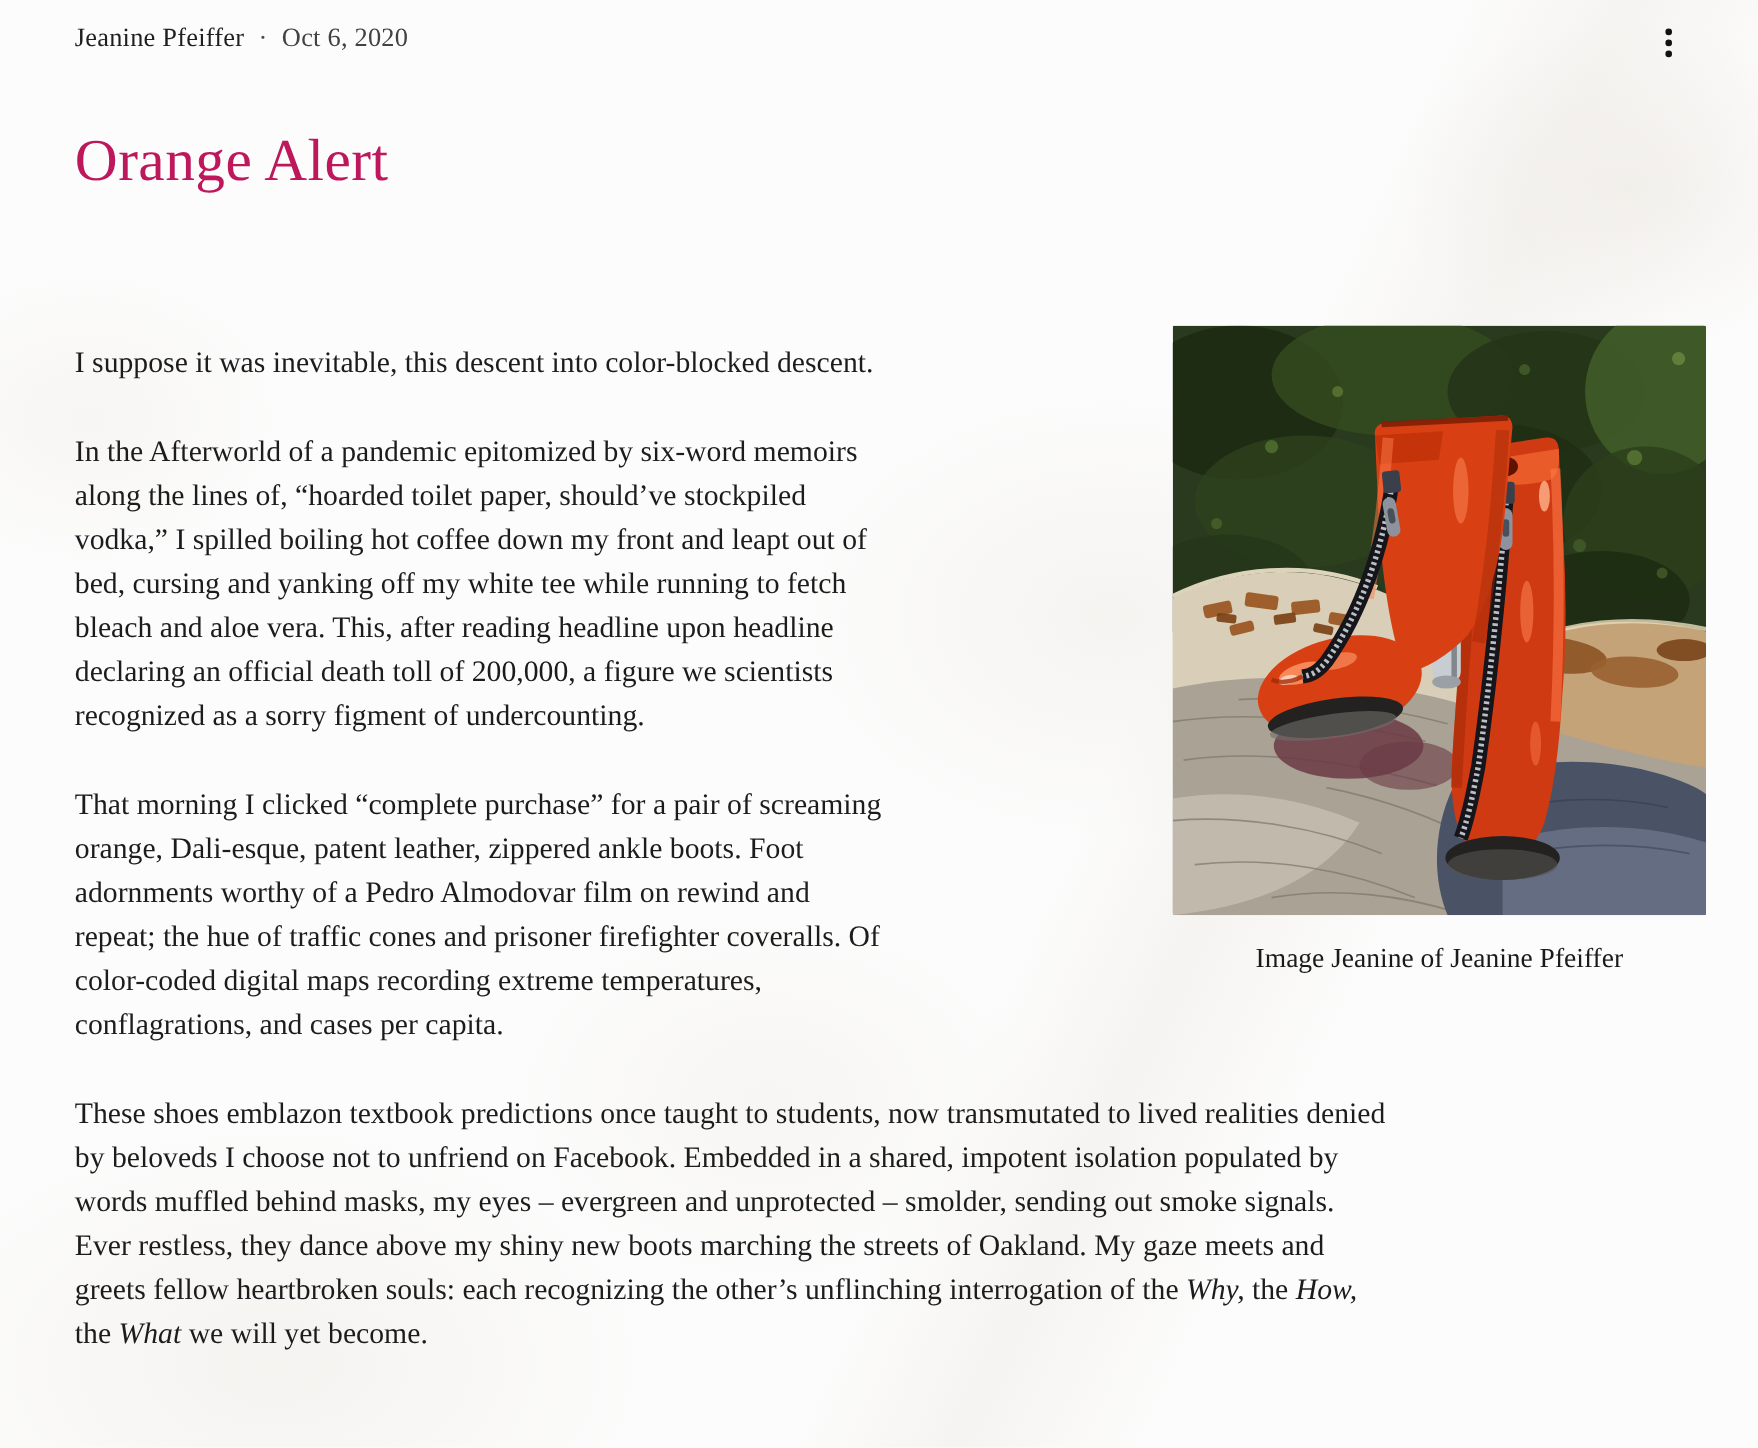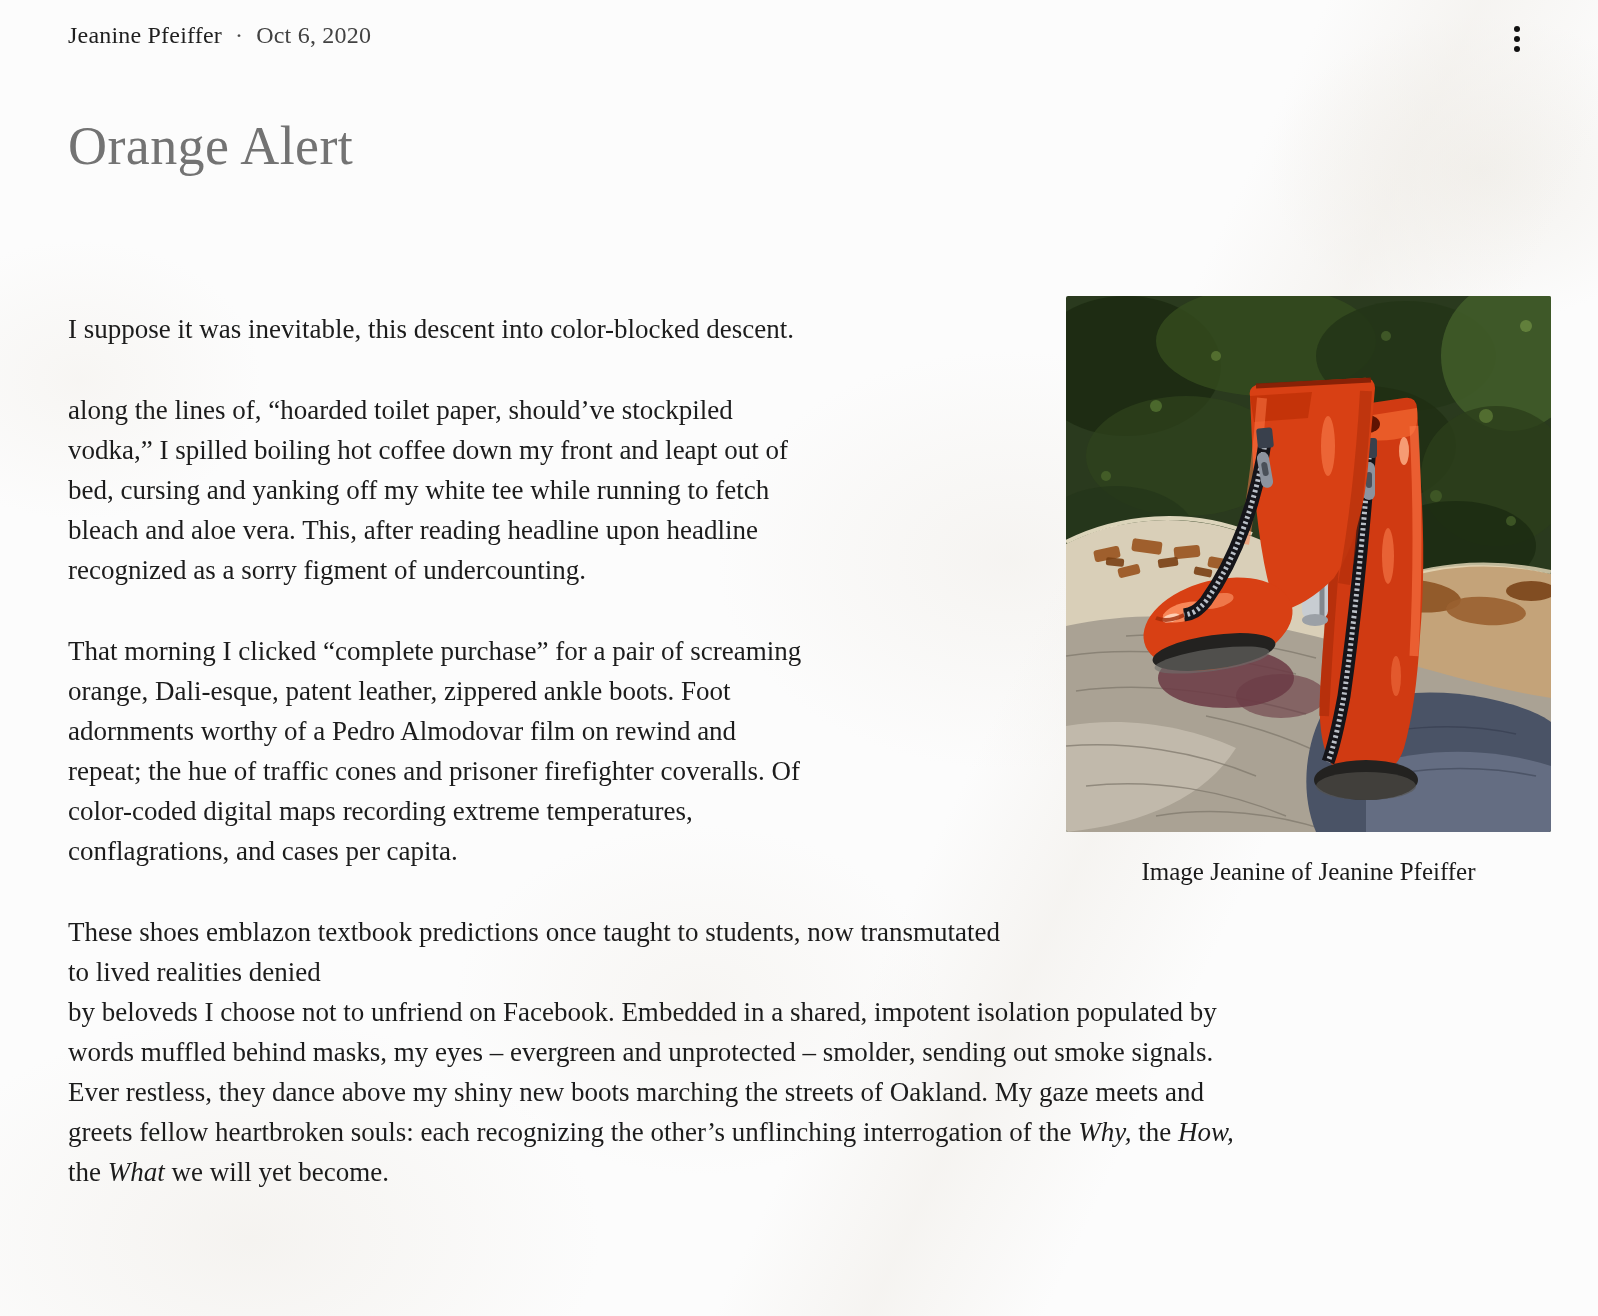--- a/index.html
+++ b/index.html
@@ -38,21 +38,21 @@
     display: flex; flex-direction: column; align-items: center; gap: 4px;
   }
   .kebab-btn .dot { width: 6px; height: 6px; border-radius: 50%; background: #111; }
 
   h1.title {
     margin: 58px 0 0 0;
     font-size: 54px;
     font-weight: 400;
     line-height: 1.2;
     letter-spacing: 0.4px;
-    color: #737373;
+    color: #be185d;
   }
 
   article {
     margin-top: 130px;
     font-size: 27px;
     line-height: 40px;
     color: #1c1c1c;
   }
   article::after { content: ""; display: block; clear: both; }
   article p { margin: 0 0 41px 0; }
@@ -219,24 +219,26 @@
         </svg>
       </div>
       <figcaption>Image Jeanine of Jeanine Pfeiffer</figcaption>
     </figure>
 
     <div id="article-text">
         <p>
           <span class="tline"><span>I suppose it was inevitable, this descent into color-blocked descent.</span></span>
         </p>
         <p>
+          <span class="tline"><span>In the Afterworld of a pandemic epitomized by six-word memoirs</span></span>
           <span class="tline"><span>along the lines of, “hoarded toilet paper, should’ve stockpiled</span></span>
           <span class="tline"><span>vodka,” I spilled boiling hot coffee down my front and leapt out of</span></span>
           <span class="tline"><span>bed, cursing and yanking off my white tee while running to fetch</span></span>
           <span class="tline"><span>bleach and aloe vera. This, after reading headline upon headline</span></span>
+          <span class="tline"><span>declaring an official death toll of 200,000, a figure we scientists</span></span>
           <span class="tline"><span>recognized as a sorry figment of undercounting.</span></span>
         </p>
         <p>
           <span class="tline"><span>That morning I clicked “complete purchase” for a pair of screaming</span></span>
           <span class="tline"><span>orange, Dali-esque, patent leather, zippered ankle boots. Foot</span></span>
           <span class="tline"><span>adornments worthy of a Pedro Almodovar film on rewind and</span></span>
           <span class="tline"><span>repeat; the hue of traffic cones and prisoner firefighter coveralls. Of</span></span>
           <span class="tline"><span>color-coded digital maps recording extreme temperatures,</span></span>
           <span class="tline"><span>conflagrations, and cases per capita.</span></span>
         </p>

